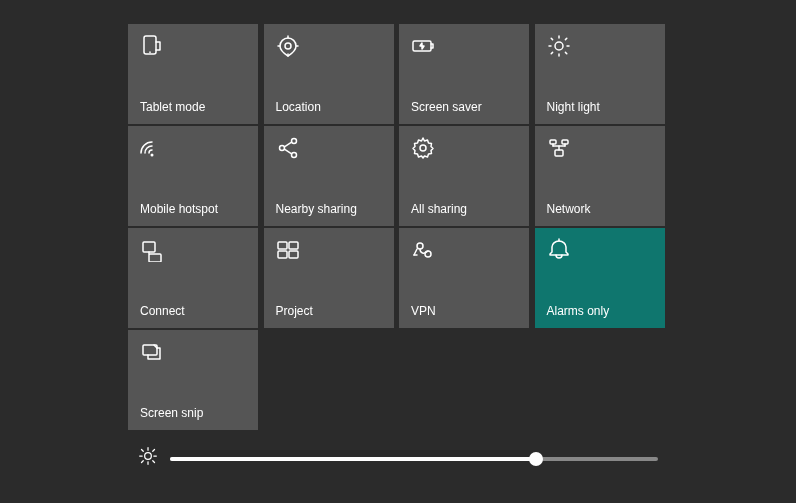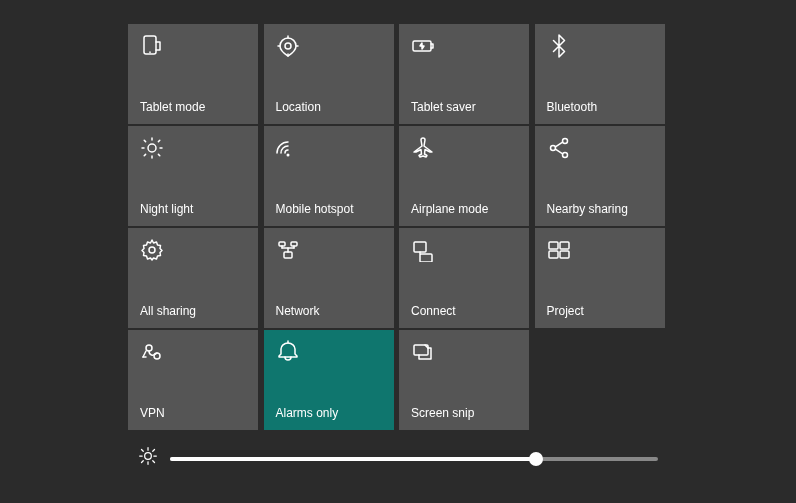--- a/index.html
+++ b/index.html
@@ -138,31 +138,23 @@
     </div>
 
     <div class="tile">
       <span class="icon">
         <svg viewBox="0 0 24 24">
             <rect x="2" y="7" width="18" height="10" rx="1.5"></rect>
             <path d="M20 10 L22 10 L22 14 L20 14"></path>
             <path d="M9 12 L11 9 L11 12 L13 12 L11 15 L11 12 Z"></path>
           </svg>
       </span>
-      <span class="label">Tablet saver</span>
-    </div>
-
-    <div class="tile">
-      <span class="icon">
-        <svg viewBox="0 0 24 24">
-            <polyline points="6.5,6.5 17.5,17.5 12,23 12,1 17.5,6.5 6.5,17.5"></polyline>
-          </svg>
-      </span>
-      <span class="label">Bluetooth</span>
-    </div>
+      <span class="label">Screen saver</span>
+    </div>
+
 
     <div class="tile">
       <span class="icon">
         <svg viewBox="0 0 24 24">
             <circle cx="12" cy="12" r="4"></circle>
             <line x1="12" y1="2" x2="12" y2="4"></line>
             <line x1="12" y1="20" x2="12" y2="22"></line>
             <line x1="4.2" y1="4.2" x2="5.6" y2="5.6"></line>
             <line x1="18.4" y1="18.4" x2="19.8" y2="19.8"></line>
             <line x1="2" y1="12" x2="4" y2="12"></line>
@@ -180,28 +172,20 @@
         <svg viewBox="0 0 24 24">
             <path d="M12 14 C10.3 14 9 15.3 9 17"></path>
             <path d="M12 10 C8.1 10 5 13.1 5 17"></path>
             <path d="M12 6 C5.9 6 1 10.9 1 17"></path>
             <circle cx="12" cy="19" r="1.5" fill="white" stroke="none"></circle>
           </svg>
       </span>
       <span class="label">Mobile hotspot</span>
     </div>
 
-    <div class="tile">
-      <span class="icon">
-        <svg viewBox="0 0 24 24">
-            <path d="M21 16 L13 10 L14 4 C14 3 13 2 12 2 C11 2 10 3 10 4 L11 10 L3 16 L5 16 L10 13.5 L10.5 18 L8 19.5 L9 21 L12 20 L15 21 L16 19.5 L13.5 18 L14 13.5 L19 16 Z"></path>
-          </svg>
-      </span>
-      <span class="label">Airplane mode</span>
-    </div>
 
     <div class="tile">
       <span class="icon">
         <svg viewBox="0 0 24 24">
             <circle cx="18" cy="5" r="2.5"></circle>
             <circle cx="6" cy="12" r="2.5"></circle>
             <circle cx="18" cy="19" r="2.5"></circle>
             <line x1="8.4" y1="10.8" x2="15.6" y2="6.2"></line>
             <line x1="8.4" y1="13.2" x2="15.6" y2="17.8"></line>
           </svg>

